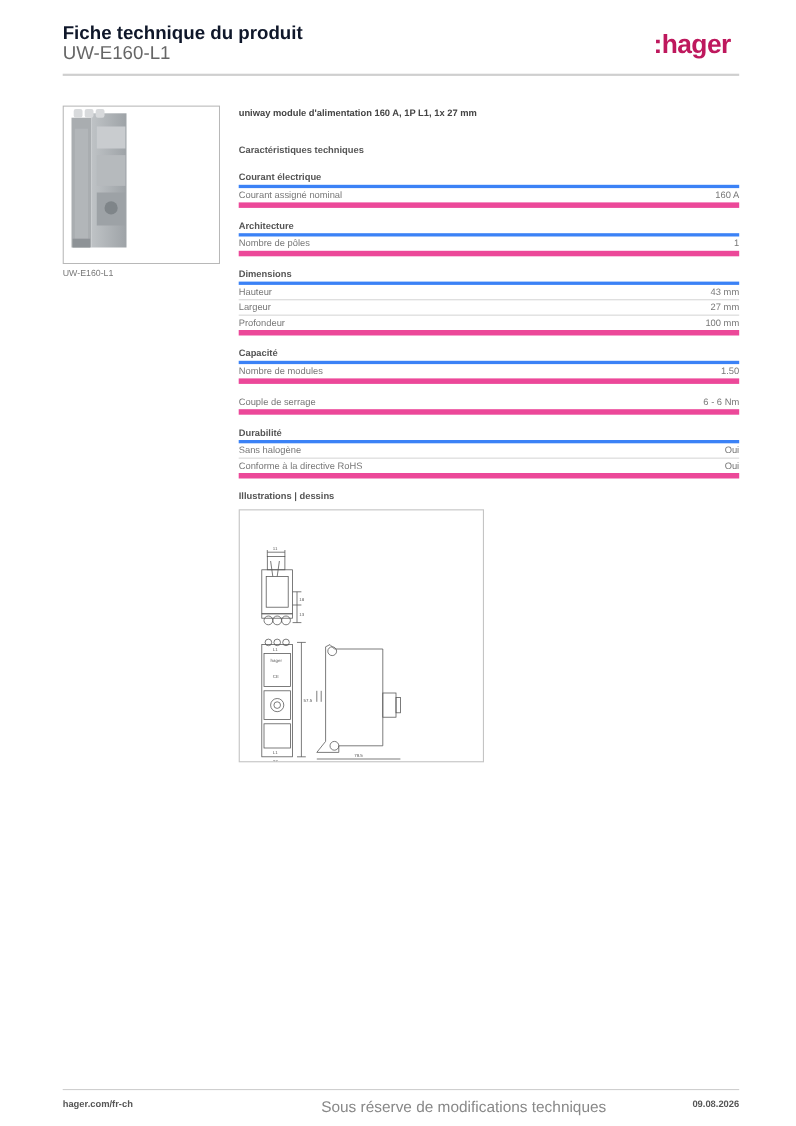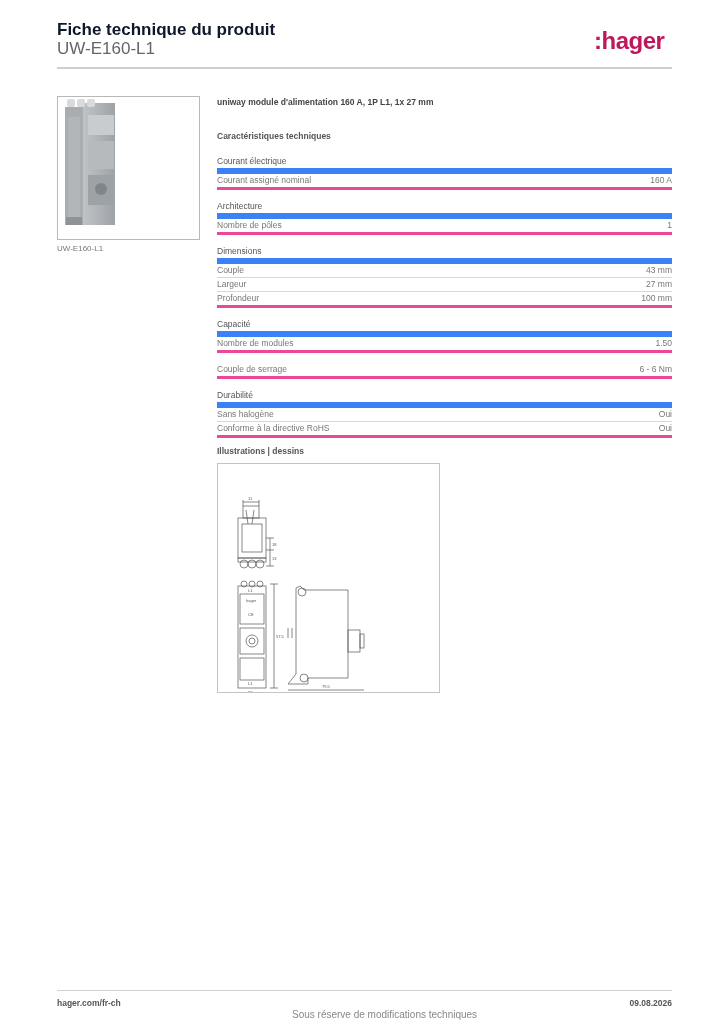--- a/index.html
+++ b/index.html
@@ -11,30 +11,30 @@
     .header-rule { position: absolute; left: 57px; top: 67px; width: 615px; height: 2px; background: #cfcfcf; }
 
     .product-image { position: absolute; left: 57px; top: 96px; width: 143px; height: 144px; border: 1px solid #b8b8b8; box-sizing: border-box; background: #fff; }
     .image-caption { position: absolute; left: 57px; top: 244px; font-size: 8px; color: #777; }
 
     .product-desc { position: absolute; left: 217px; top: 97px; font-size: 8.5px; font-weight: bold; color: #444; }
     .section-main { position: absolute; left: 217px; top: 131px; font-size: 8.5px; font-weight: bold; color: #555; }
 
     .specs { position: absolute; left: 217px; top: 155px; width: 455px; }
     .group { margin-bottom: 10px; }
-    .group-title { font-size: 8.5px; font-weight: normal; color: #555; height: 12px; line-height: 12px; border-bottom: 6px solid #3b82f6; padding-bottom: 1px; }
+    .group-title { font-size: 8.5px; font-weight: bold; color: #555; height: 12px; line-height: 12px; border-bottom: 3px solid #3b82f6; padding-bottom: 1px; }
     .row { display: flex; justify-content: space-between; font-size: 8.5px; color: #777; height: 13px; line-height: 13px; border-bottom: 1px solid #d8d8d8; }
-    .row:last-child { border-bottom: 3px solid #ec4899; }
+    .row:last-child { border-bottom: 5px solid #ec4899; }
 
     .ill-title { position: absolute; left: 217px; top: 446px; font-size: 8.5px; font-weight: bold; color: #555; }
     .drawing { position: absolute; left: 217px; top: 463px; width: 223px; height: 230px; border: 1px solid #c4c4c4; box-sizing: border-box; background:#fff; }
 
     .footer-rule { position: absolute; left: 57px; top: 990px; width: 615px; height: 1px; background: #cfcfcf; }
     .footer-left { position: absolute; left: 57px; top: 998px; font-size: 8.5px; font-weight: bold; color: #555; }
-    .footer-center { position: absolute; left: 292px; top: 998px; font-size: 10px; color: #888; margin-top: 11px; }
+    .footer-center { position: absolute; left: 292px; top: 998px; font-size: 14px; color: #888; }
     .footer-right { position: absolute; right: 52px; top: 998px; font-size: 8.5px; font-weight: bold; color: #555; }
   </style>
 </head>
 <body>
 
 <div class="title">Fiche technique du produit</div>
 <div class="subtitle">UW-E160-L1</div>
 <div class="logo">:hager</div>
 <div class="header-rule"></div>
 
@@ -76,21 +76,21 @@
   <div class="group">
     <div class="group-title">Architecture</div>
     <div class="row">
       <span>Nombre de pôles</span>
       <span>1</span>
     </div>
   </div>
   <div class="group">
     <div class="group-title">Dimensions</div>
     <div class="row">
-      <span>Couple</span>
+      <span>Hauteur</span>
       <span>43 mm</span>
     </div>
     <div class="row">
       <span>Largeur</span>
       <span>27 mm</span>
     </div>
     <div class="row">
       <span>Profondeur</span>
       <span>100 mm</span>
     </div>

